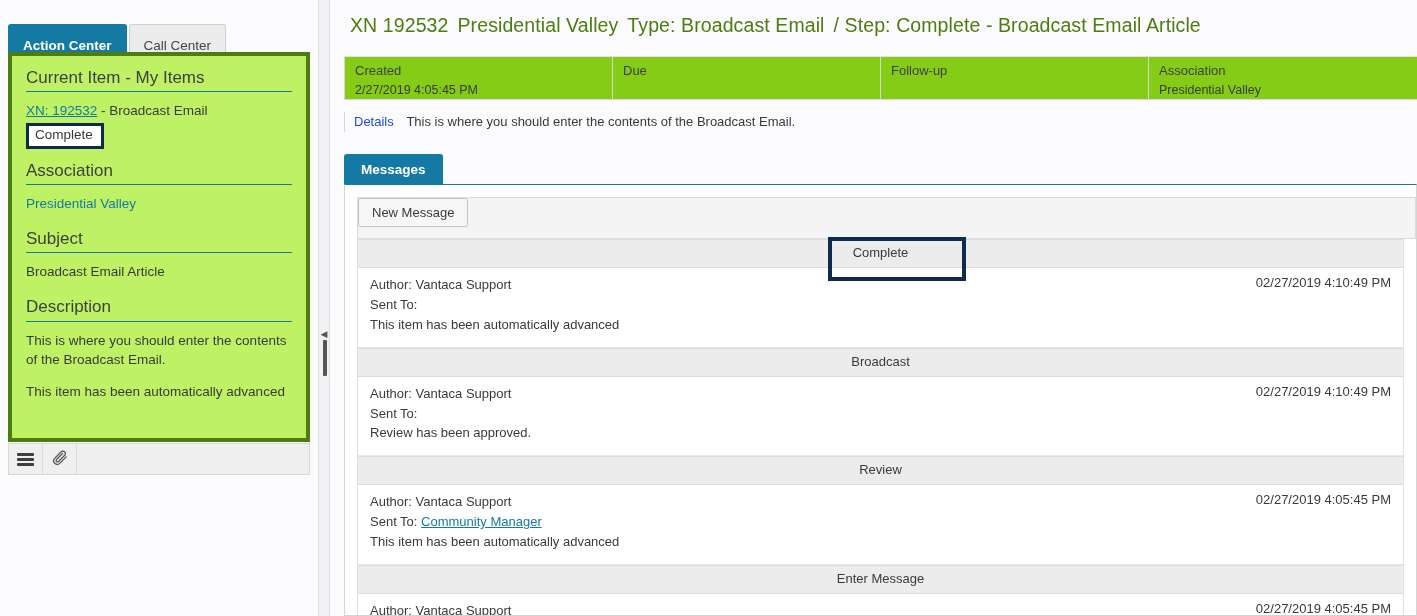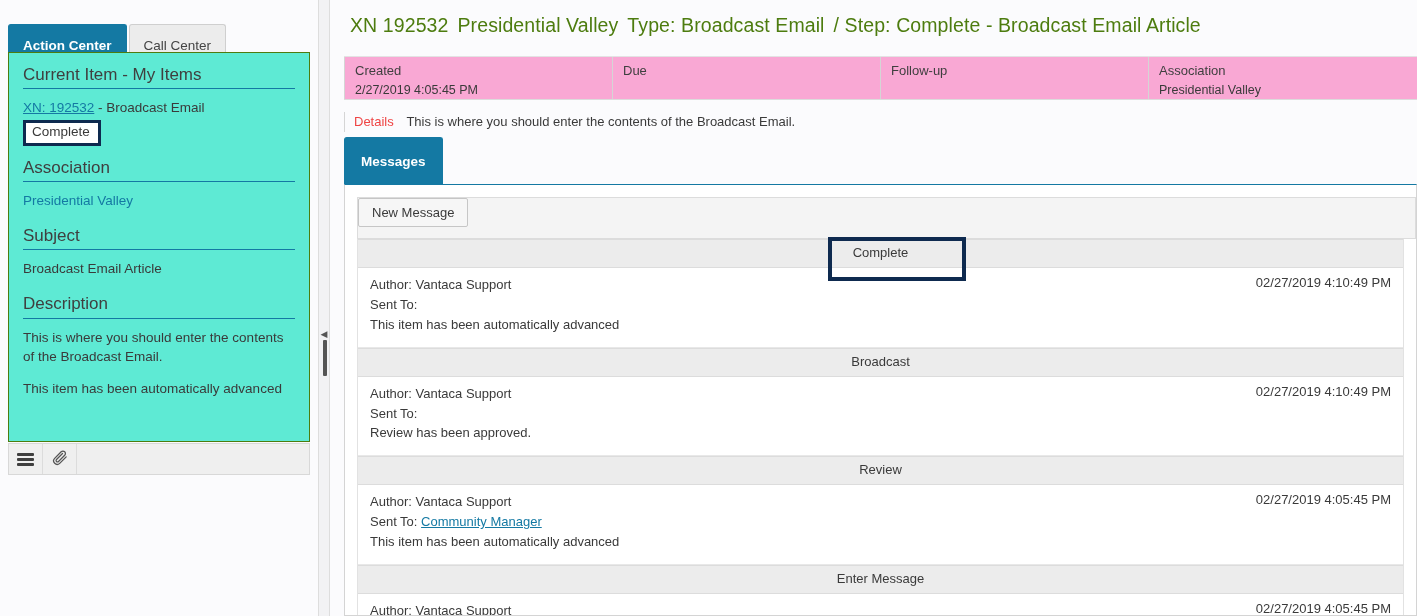--- a/index.html
+++ b/index.html
@@ -46,22 +46,22 @@
     background: #1479a3;
     border-color: #1479a3;
     color: #ffffff;
     font-weight: bold;
   }
   .tab + .tab { margin-left: 2px; }
 
   #panel-body {
     position: absolute; left: 8px; top: 52px;
     width: 302px; height: 390px;
-    background: #5eead4;
-    border: 1px solid #4d7c0f;
+    background: #bef264;
+    border: 4px solid #4d7c0f;
     padding: 0 14px;
     overflow: hidden;
   }
   .sec-title {
     font-size: 17px;
     color: #3f3f3f;
     font-weight: normal;
     padding: 11px 0 3px 0;
     margin: 0;
     border-bottom: 1px solid #1479a3;
@@ -148,50 +148,50 @@
     letter-spacing: 0.1px;
   }
   #page-title .sp { display: inline-block; width: 9px; }
 
   #meta-bar {
     position: absolute; left: 12px; top: 56px;
     width: 1073px; height: 44px;
     border-top: 1px solid #e3e3e3;
     border-bottom: 1px solid #dcdcdc;
     display: flex;
-    background: #f9a8d4;
+    background: #84cc16;
   }
   .meta-col {
     border-left: 1px solid #d5d5d5;
     padding: 5px 0 0 10px;
     line-height: 1.45;
   }
   .meta-col:first-child { border-left: 1px solid #d5d5d5; }
   .meta-label { font-size: 13px; color: #3f3f3f; }
   .meta-value { font-size: 12.5px; color: #3a3a3a; }
 
   #details-row {
     position: absolute; left: 12px; top: 112px;
     width: 1073px;
     border-left: 1px solid #d5d5d5;
     padding-left: 9px;
     font-size: 13px;
     color: #3a3a3a;
     line-height: 1.5;
   }
-  #details-row .dlabel { color: #ef4444; }
+  #details-row .dlabel { color: #1d4ed8; }
   #details-row .dtext { margin-left: 9px; }
 
   #content-tabs {
     position: absolute; left: 12px; top: 154px;
     height: 30px;
     display: flex; align-items: flex-end;
   }
   .ctab {
-    height: 47px;
+    height: 30px;
     padding: 12px 16px;
     display: flex; align-items: center;
     font-size: 13.5px;
     background: #ececec;
     border: 1px solid #cfcfcf;
     border-bottom: none;
     border-top-left-radius: 3px;
     border-top-right-radius: 3px;
     color: #444;
     cursor: pointer;

